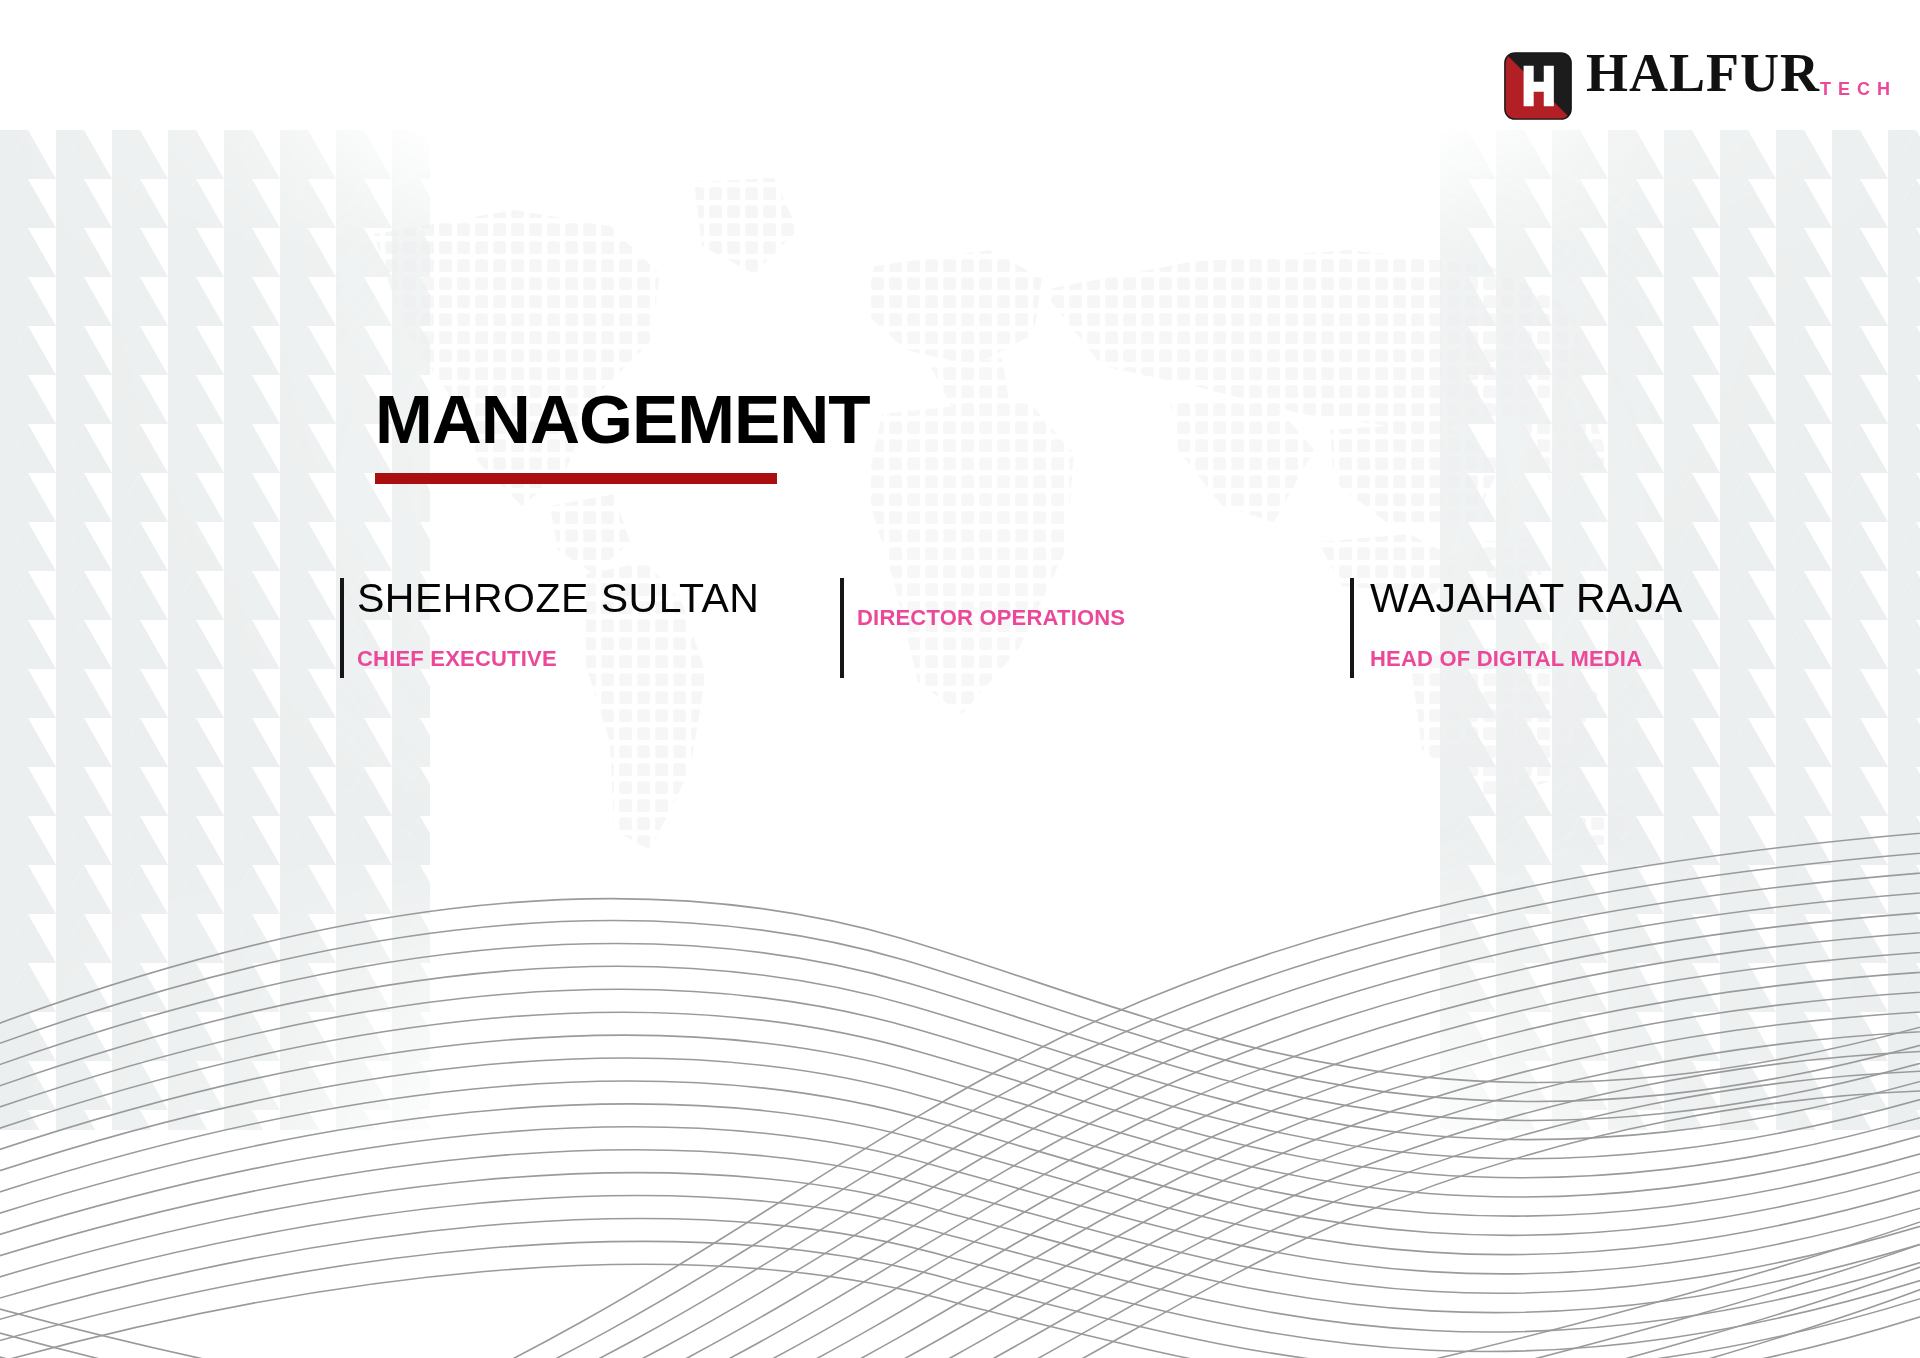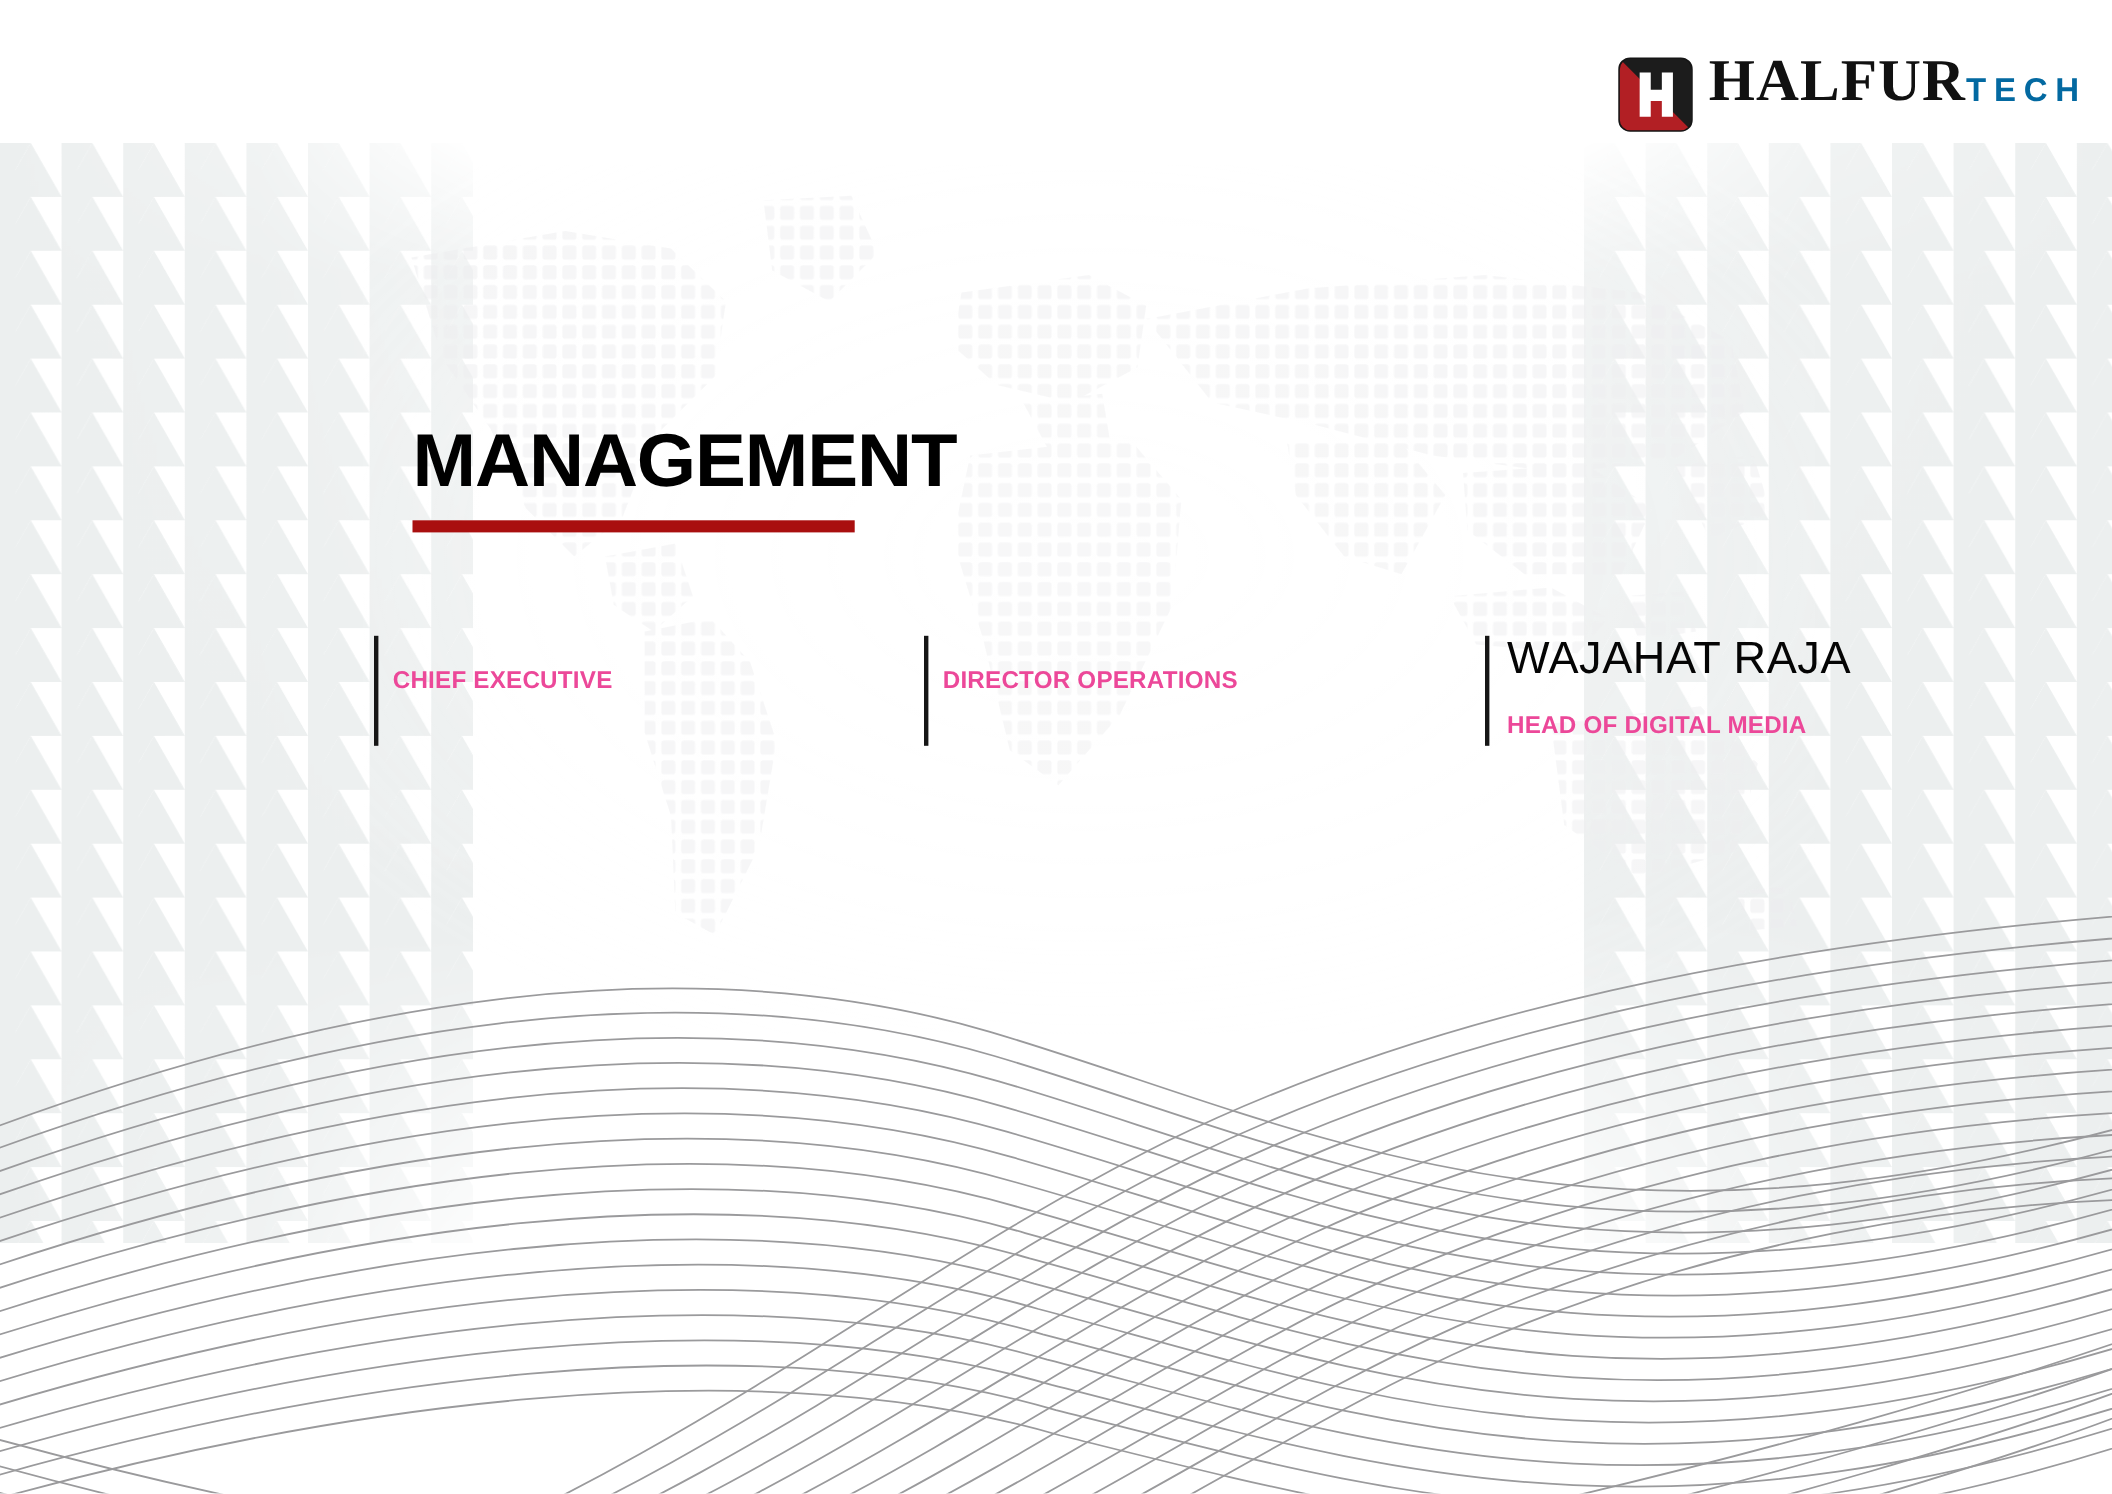--- a/index.html
+++ b/index.html
@@ -85,23 +85,23 @@
     font-weight: bold;
     font-size: 54px;
     line-height: 0.96;
     letter-spacing: 1px;
     color: #111111;
     white-space: nowrap;
   }
   .logo-sub {
     font-family: "Liberation Sans", sans-serif;
     font-weight: bold;
-    font-size: 30px;
+    font-size: 18px;
     letter-spacing: 7px;
-    color: #0369a1;
+    color: #ec4899;
     margin-top: 4px;
     margin-right: -5px;
   }
 
   
   .title-block {
     position: absolute;
     left: 375px;
     top: 385px;
   }
@@ -337,20 +337,21 @@
   </div>
 
   <div class="title-block">
     <h1 class="title">MANAGEMENT</h1>
     <div class="title-rule"></div>
   </div>
 
   <div class="people">
 
     <div class="person person-1">
+      <div class="person-name">SHEHROZE SULTAN</div>
       <div class="person-role">CHIEF EXECUTIVE</div>
     </div>
 
     <div class="person person-2">
       <div class="person-role">DIRECTOR OPERATIONS</div>
     </div>
 
     <div class="person person-3">
       <div class="person-name">WAJAHAT RAJA</div>
       <div class="person-role">HEAD OF DIGITAL MEDIA</div>

